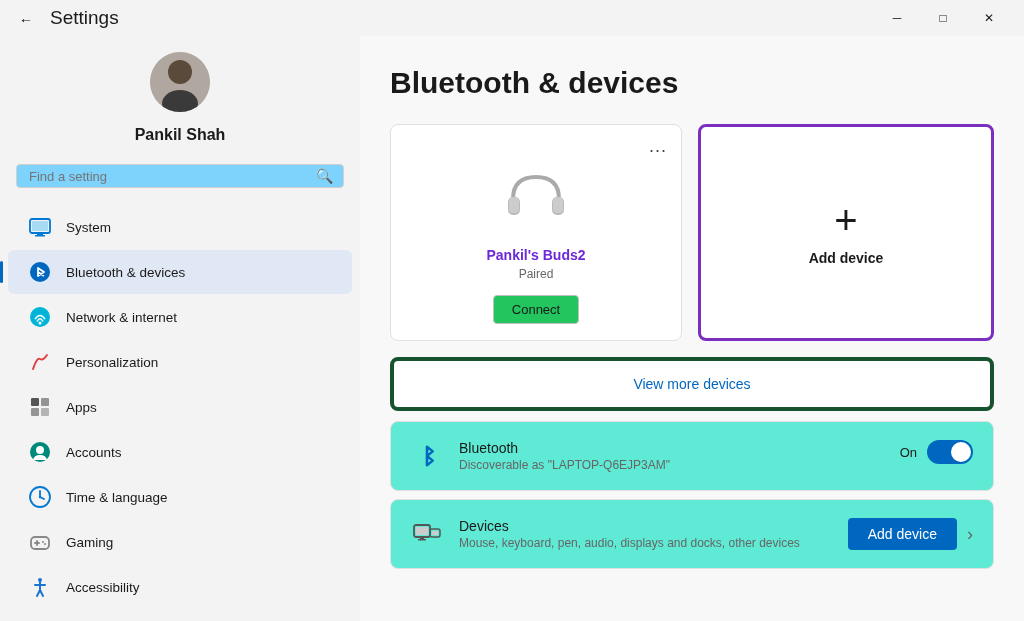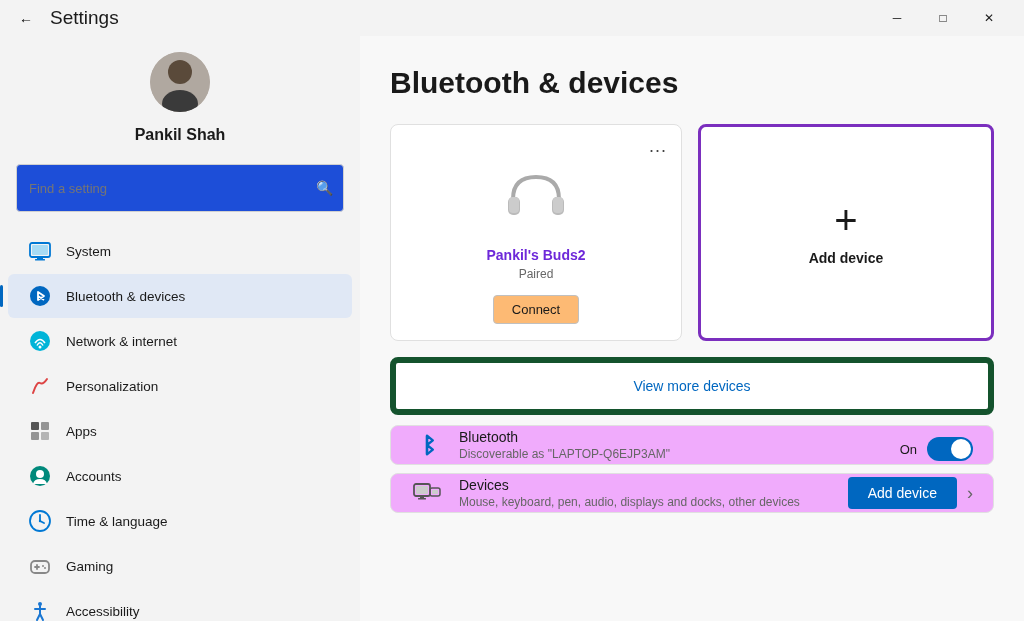--- a/index.html
+++ b/index.html
@@ -102,24 +102,24 @@
       color: #1a1a1a;
     }
 
     
     .search-box {
       margin: 0 16px 16px 16px;
       position: relative;
     }
     .search-input {
       width: 100%;
-      height: 48px;
+      height: 24px;
       border-radius: 4px;
       border: 1px solid #d0d0d0;
-      background: #1d4ed8;
+      background: #7dd3fc;
       padding: 0 36px 0 12px;
       font-size: 13px;
       outline: none;
     }
     .search-icon {
       position: absolute;
       right: 10px;
       top: 50%;
       transform: translateY(-50%);
       color: #555;
@@ -222,21 +222,21 @@
       color: #6d28d9;
       margin-bottom: 4px;
     }
     .device-status {
       font-size: 12px;
       color: #666;
       margin-bottom: 14px;
     }
     .connect-btn {
       border: 1px solid #c0c0c0;
-      background: #fdba74;
+      background: #22c55e;
       border-radius: 4px;
       padding: 6px 18px;
       font-size: 13px;
       cursor: pointer;
       color: #1a1a1a;
     }
 
     
     .add-device-card {
       background: white;
@@ -260,40 +260,40 @@
     .add-device-label {
       font-size: 14px;
       font-weight: 600;
       color: #1a1a1a;
     }
 
     
     .view-more-row {
       background: white;
       border-radius: 8px;
-      border: 6px solid #14532d;
+      border: 4px solid #14532d;
       padding: 14px;
       text-align: center;
       margin-bottom: 10px;
     }
     .view-more-link {
       color: #0067c0;
       font-size: 14px;
       cursor: pointer;
       text-decoration: none;
     }
 
     
     .settings-row {
-      background: #f0abfc;
+      background: #5eead4;
       border-radius: 8px;
       border: 1px solid #e0e0e0;
-      padding: 3px 20px;
-      display: flex;
-      align-items: flex-end;
+      padding: 18px 20px;
+      display: flex;
+      align-items: flex-start;
       gap: 16px;
       margin-bottom: 8px;
     }
     .settings-row-icon {
       width: 32px;
       height: 32px;
       display: flex;
       align-items: center;
       justify-content: center;
       flex-shrink: 0;

